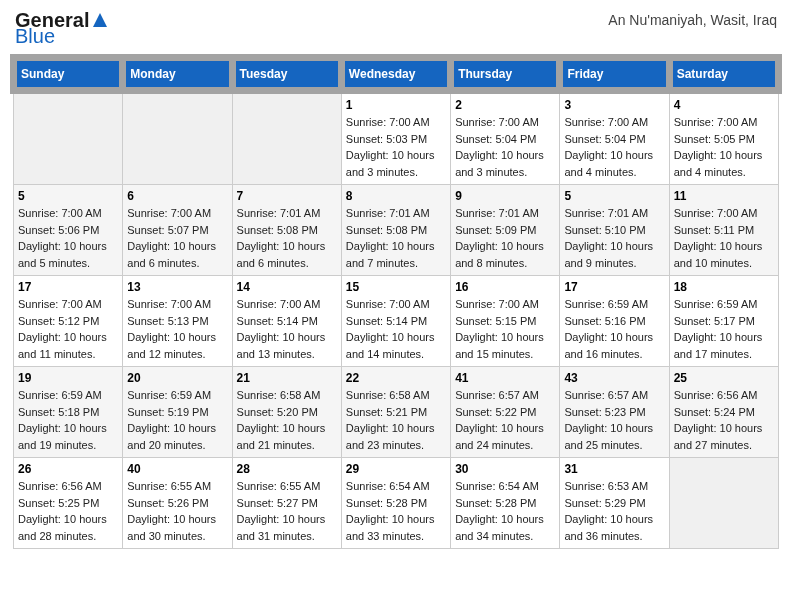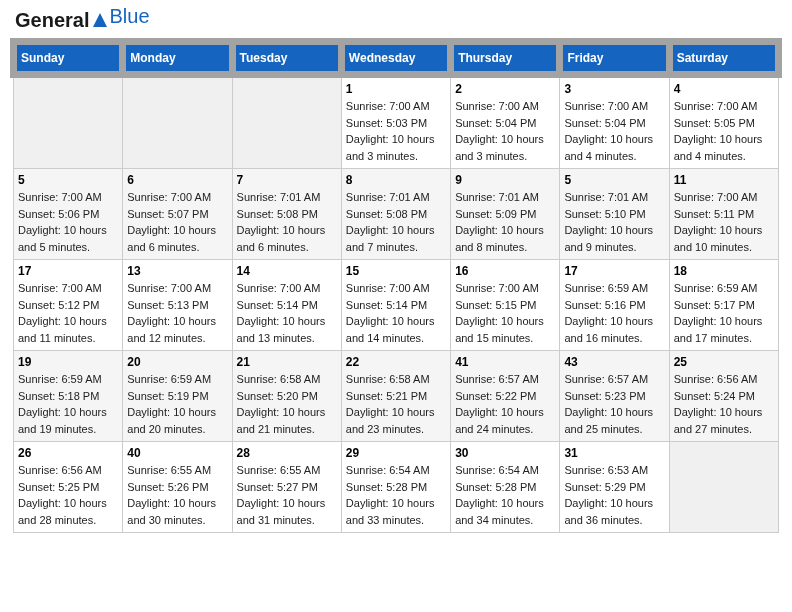--- a/index.html
+++ b/index.html
@@ -12,21 +12,21 @@
     }
     .header {
       display: flex;
       justify-content: space-between;
       align-items: flex-start;
       margin-bottom: 8px;
       padding: 0 5px;
     }
     .logo {
       display: flex;
-      flex-direction: row;
+      flex-direction: column;
       line-height: 1;
     }
     .title-area {
       text-align: right;
     }
     .calendar-title {
       font-size: 32px;
       font-weight: bold;
       color: #1a1a1a;
     }
@@ -81,20 +81,21 @@
   <div class="logo">
     <div style="display:flex;align-items:center;">
       <span style="font-size:20px;font-weight:bold;color:#1a1a1a;">General</span>
       <svg width="18" height="18" viewBox="0 0 18 18" style="margin-left:2px;">
         <polygon points="2,16 9,2 16,16" fill="#1565c0"></polygon>
       </svg>
     </div>
     <span style="font-size:20px;font-weight:normal;color:#1565c0;margin-top:-4px;">Blue</span>
   </div>
   <div class="title-area">
+    <div class="calendar-subtitle">An Nu'maniyah, Wasit, Iraq</div>
   </div>
 </div>
 
 <table>
   <thead>
     <tr>
     <th>Sunday</th>
         <th>Monday</th>
         <th>Tuesday</th>
         <th>Wednesday</th>

